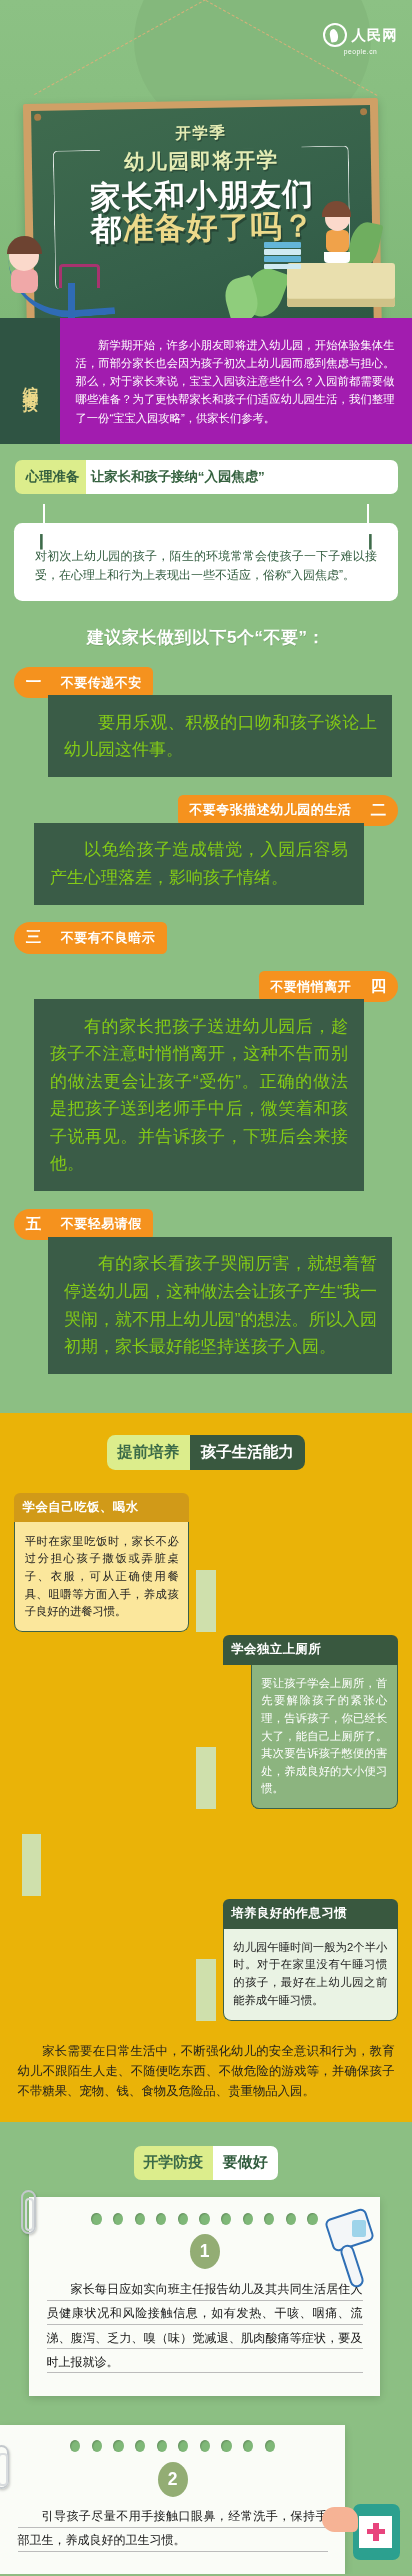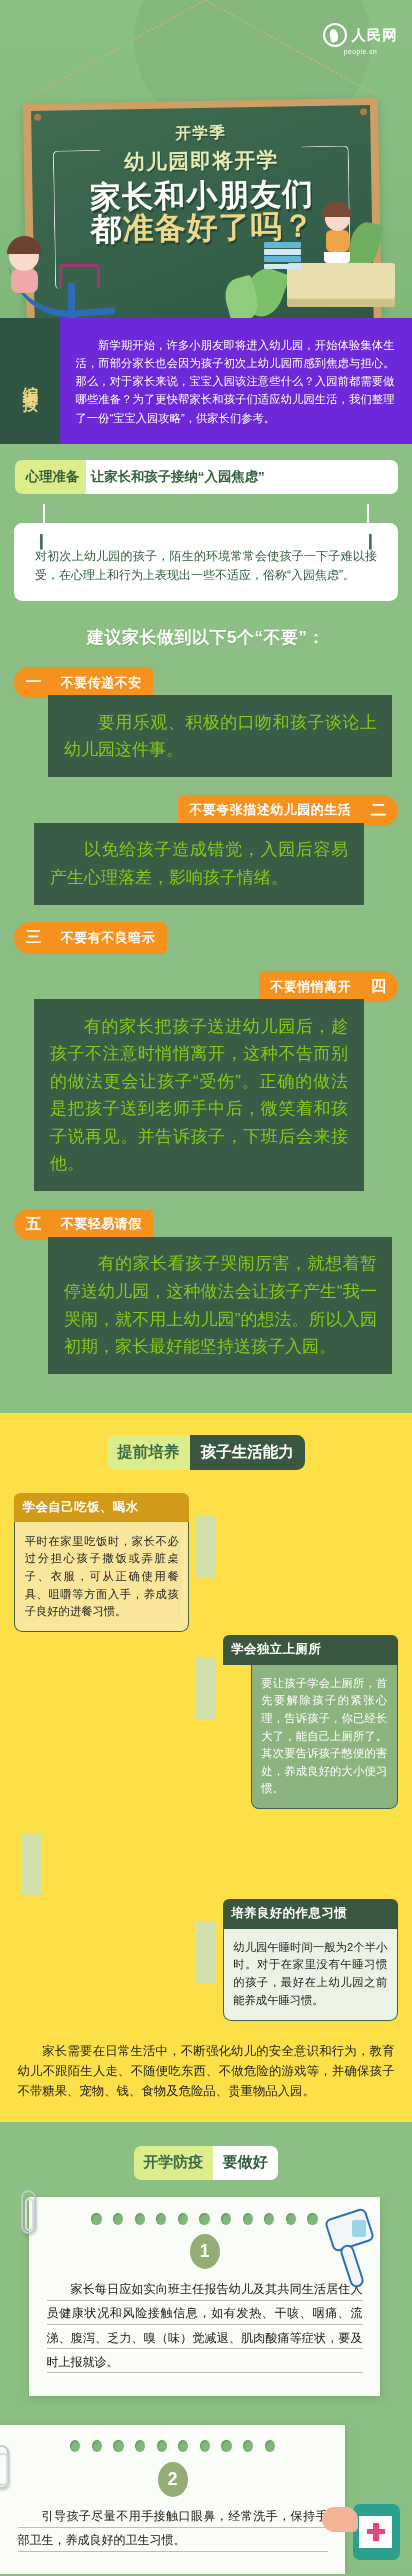--- a/index.html
+++ b/index.html
@@ -141,21 +141,21 @@
   .leaf {
     position: absolute; background: #7cc06a; border-radius: 50% 8% 50% 8%;
     z-index: 2;
   }
   .leaf.l1 { right: 129px; top: 268px; width: 37px; height: 49px; transform: rotate(20deg); }
   .leaf.l2 { right: 155px; top: 278px; width: 31px; height: 43px; background: #8fcd7c; transform: rotate(-16deg); }
   .leaf.l3 { right: 33px; top: 222px; width: 29px; height: 46px; background: #6fae5f; transform: rotate(12deg); }
 
   
   .editor {
-    display: flex; background: #6d28d9; position: relative; z-index: 6;
+    display: flex; background: #a21caf; position: relative; z-index: 6;
   }
   .editor-tab {
     width: 60px; background: #2f5443; color: #ecd98a;
     display: flex; align-items: center; justify-content: center;
     padding: 20.6px 0;
   }
   .editor-tab span {
     writing-mode: vertical-rl; font-size: 15.5px; font-weight: bold; letter-spacing: 5.2px;
   }
   .editor-body {
@@ -208,28 +208,28 @@
   .dont-head.right .num-badge { border-radius: 0 19.6px 19.6px 0; margin-left: -8.2px; }
   .dont-body {
     background: #3a5c47; color: #84cc16; font-size: 17px; line-height: 1.62;
     padding: 13.4px 15.5px; text-indent: 2em; text-align: justify;
     margin-top: -3.1px; position: relative; z-index: -0;
   }
   .dont-body.ml { margin-left: 34px; margin-right: 5.2px; }
   .dont-body.mr { margin-right: 34px; margin-left: 20px; }
 
   
-  .sec2 { background: #fde047; padding: 21.6px 14.4px 20.6px; }
+  .sec2 { background: #eab308; padding: 21.6px 14.4px 20.6px; }
   .sec2-head { display: flex; justify-content: center; }
   .sec2-pill { display: flex; border-radius: 8.2px; overflow: hidden; }
   .sec2-pill .a { background: #dced8c; color: #3c6b48; font-size: 15.5px; font-weight: bold; padding: 7.2px 10.3px; }
   .sec2-pill .b { background: #39583f; color: #ffffff; font-size: 15.5px; font-weight: bold; padding: 7.2px 11.3px; }
 
   .skill-grid { margin-top: 23px; position: relative; }
-  .skill-row { display: flex; gap: 0; align-items: flex-start; margin-bottom: 3.1px; }
+  .skill-row { display: flex; gap: 0; align-items: flex-end; margin-bottom: 3.1px; }
   .skill-card { width: 175px; }
   .skill-title {
     color: #ffffff; font-weight: bold; font-size: 12.4px; padding: 6.2px 8.2px;
     border-radius: 6.2px 6.2px 0 0; letter-spacing: 0.5px;
   }
   .skill-text {
     font-size: 11.3px; line-height: 1.56; padding: 10.3px 9.3px; border-radius: 0 0 8.2px 8.2px;
     border: 1.5px solid #3d6249; border-top: none; text-align: justify;
   }
   .c-yellow .skill-title { background: #d19a18; }

